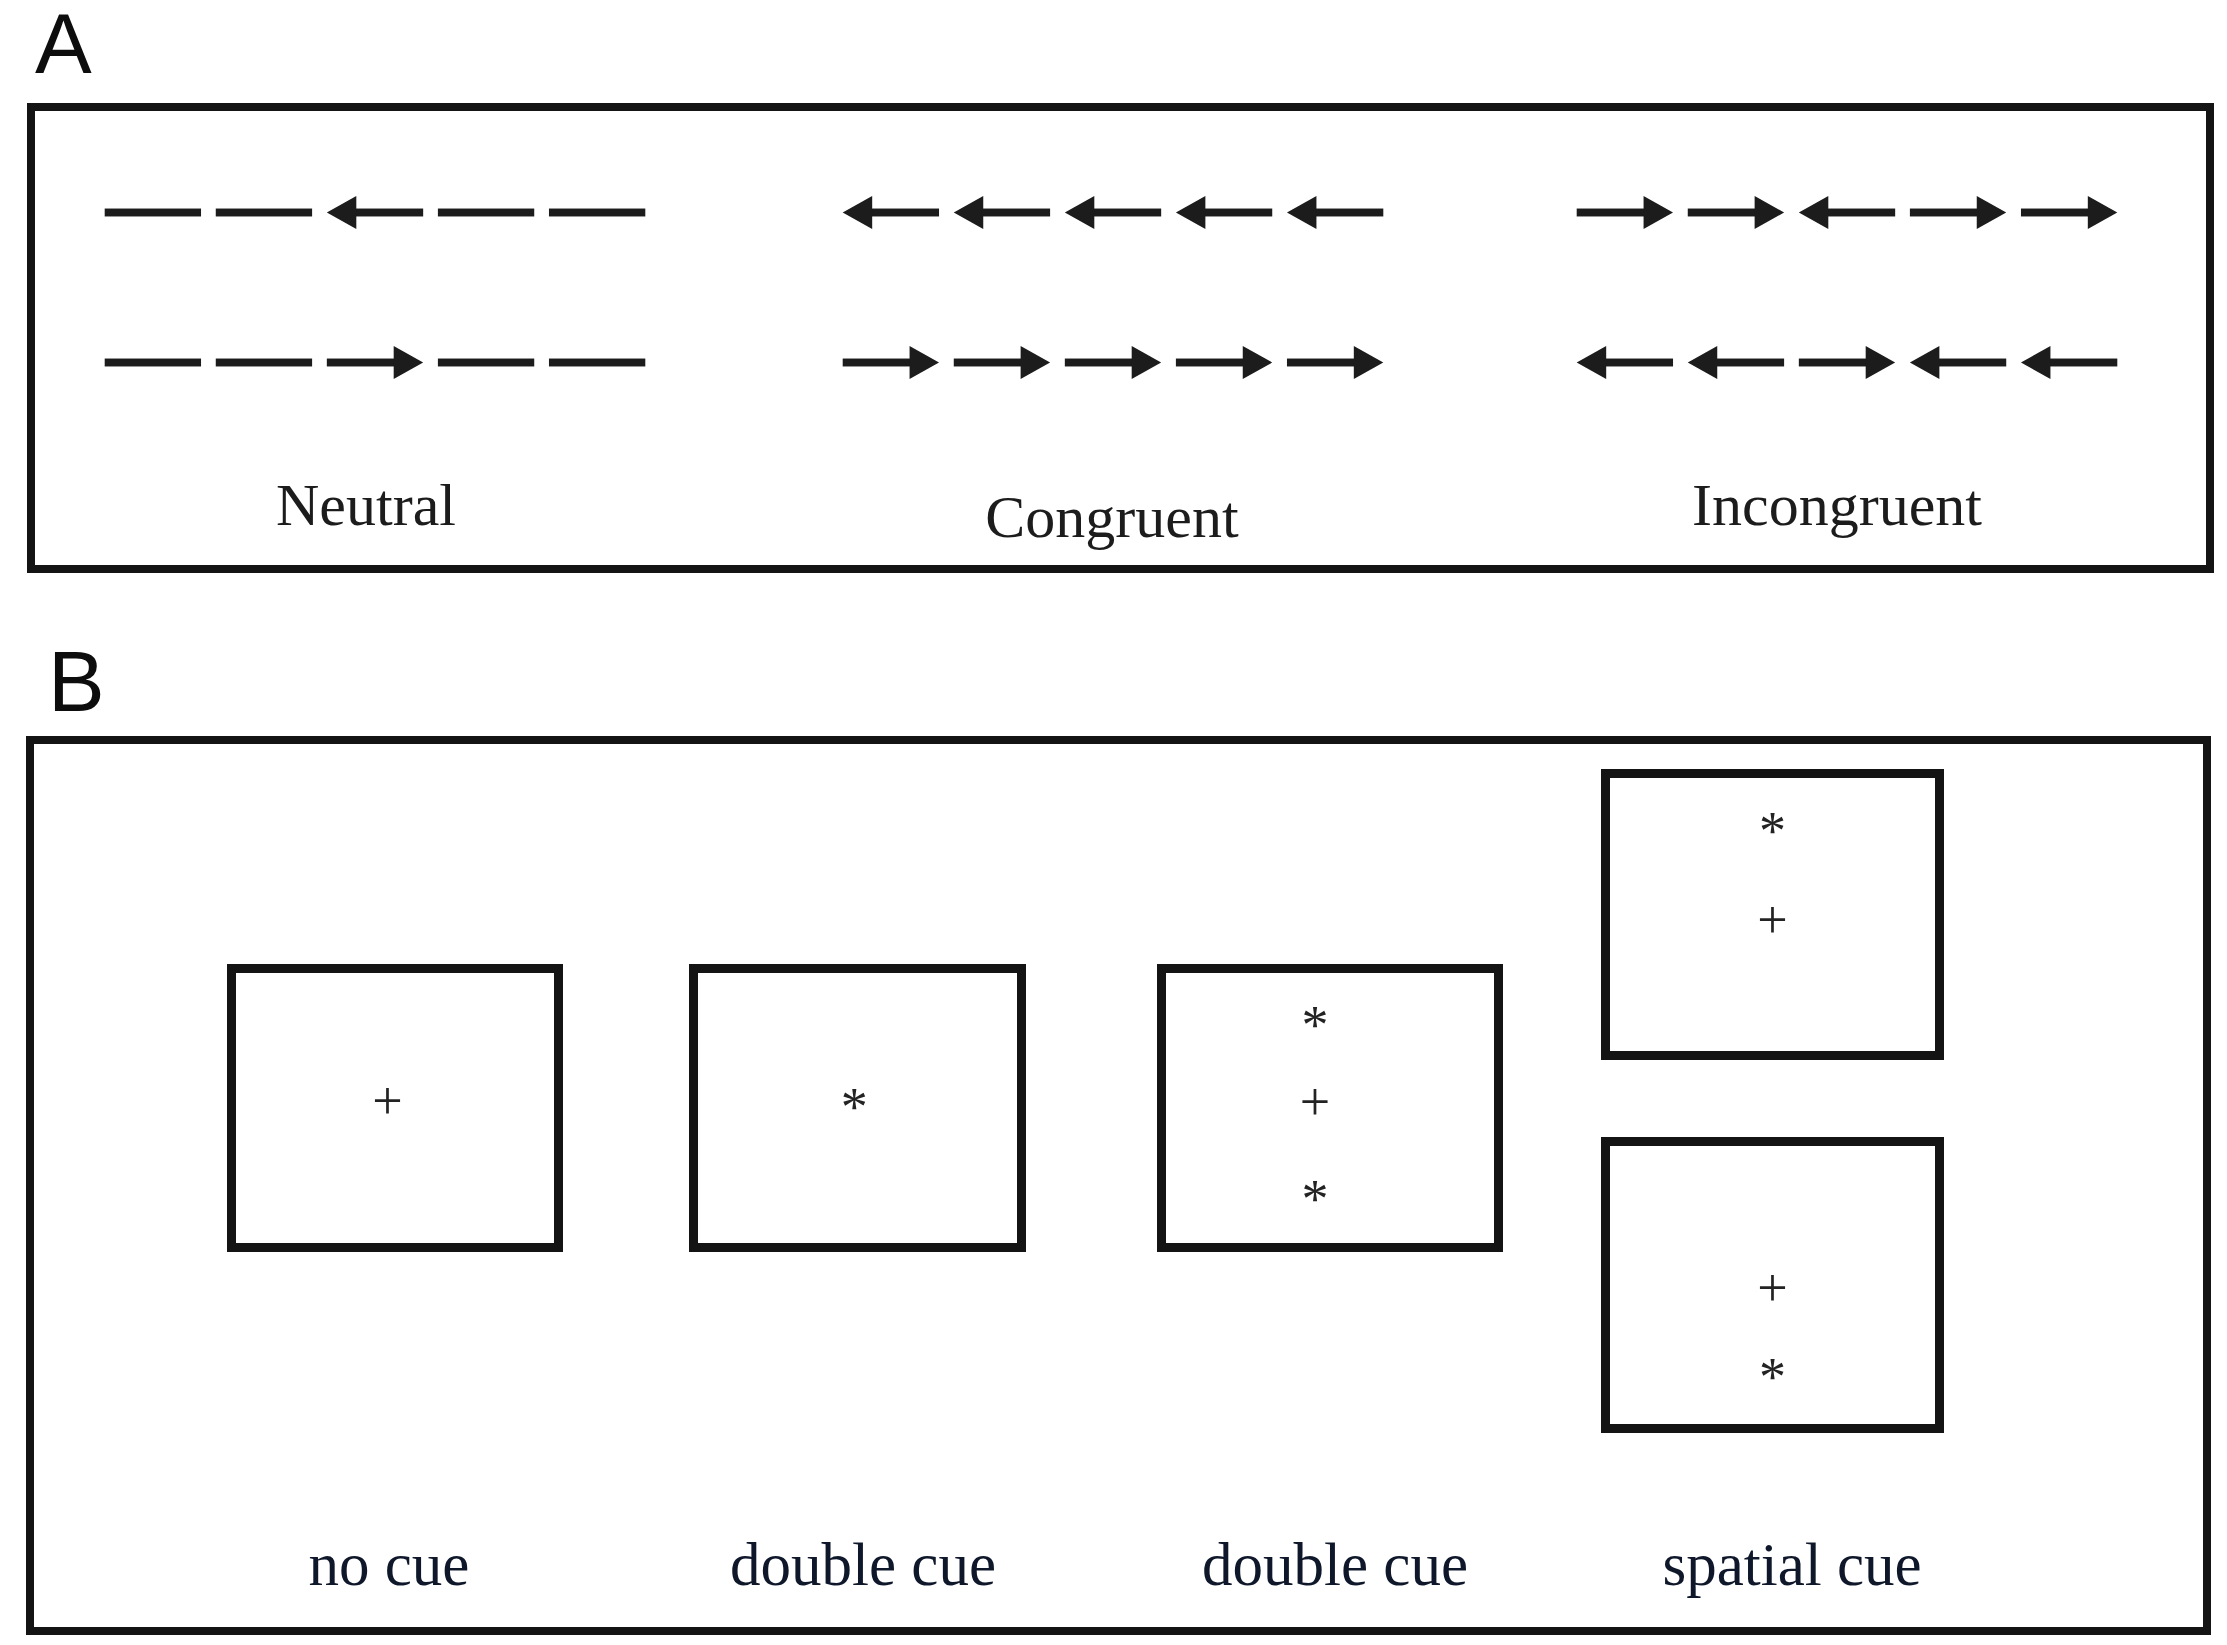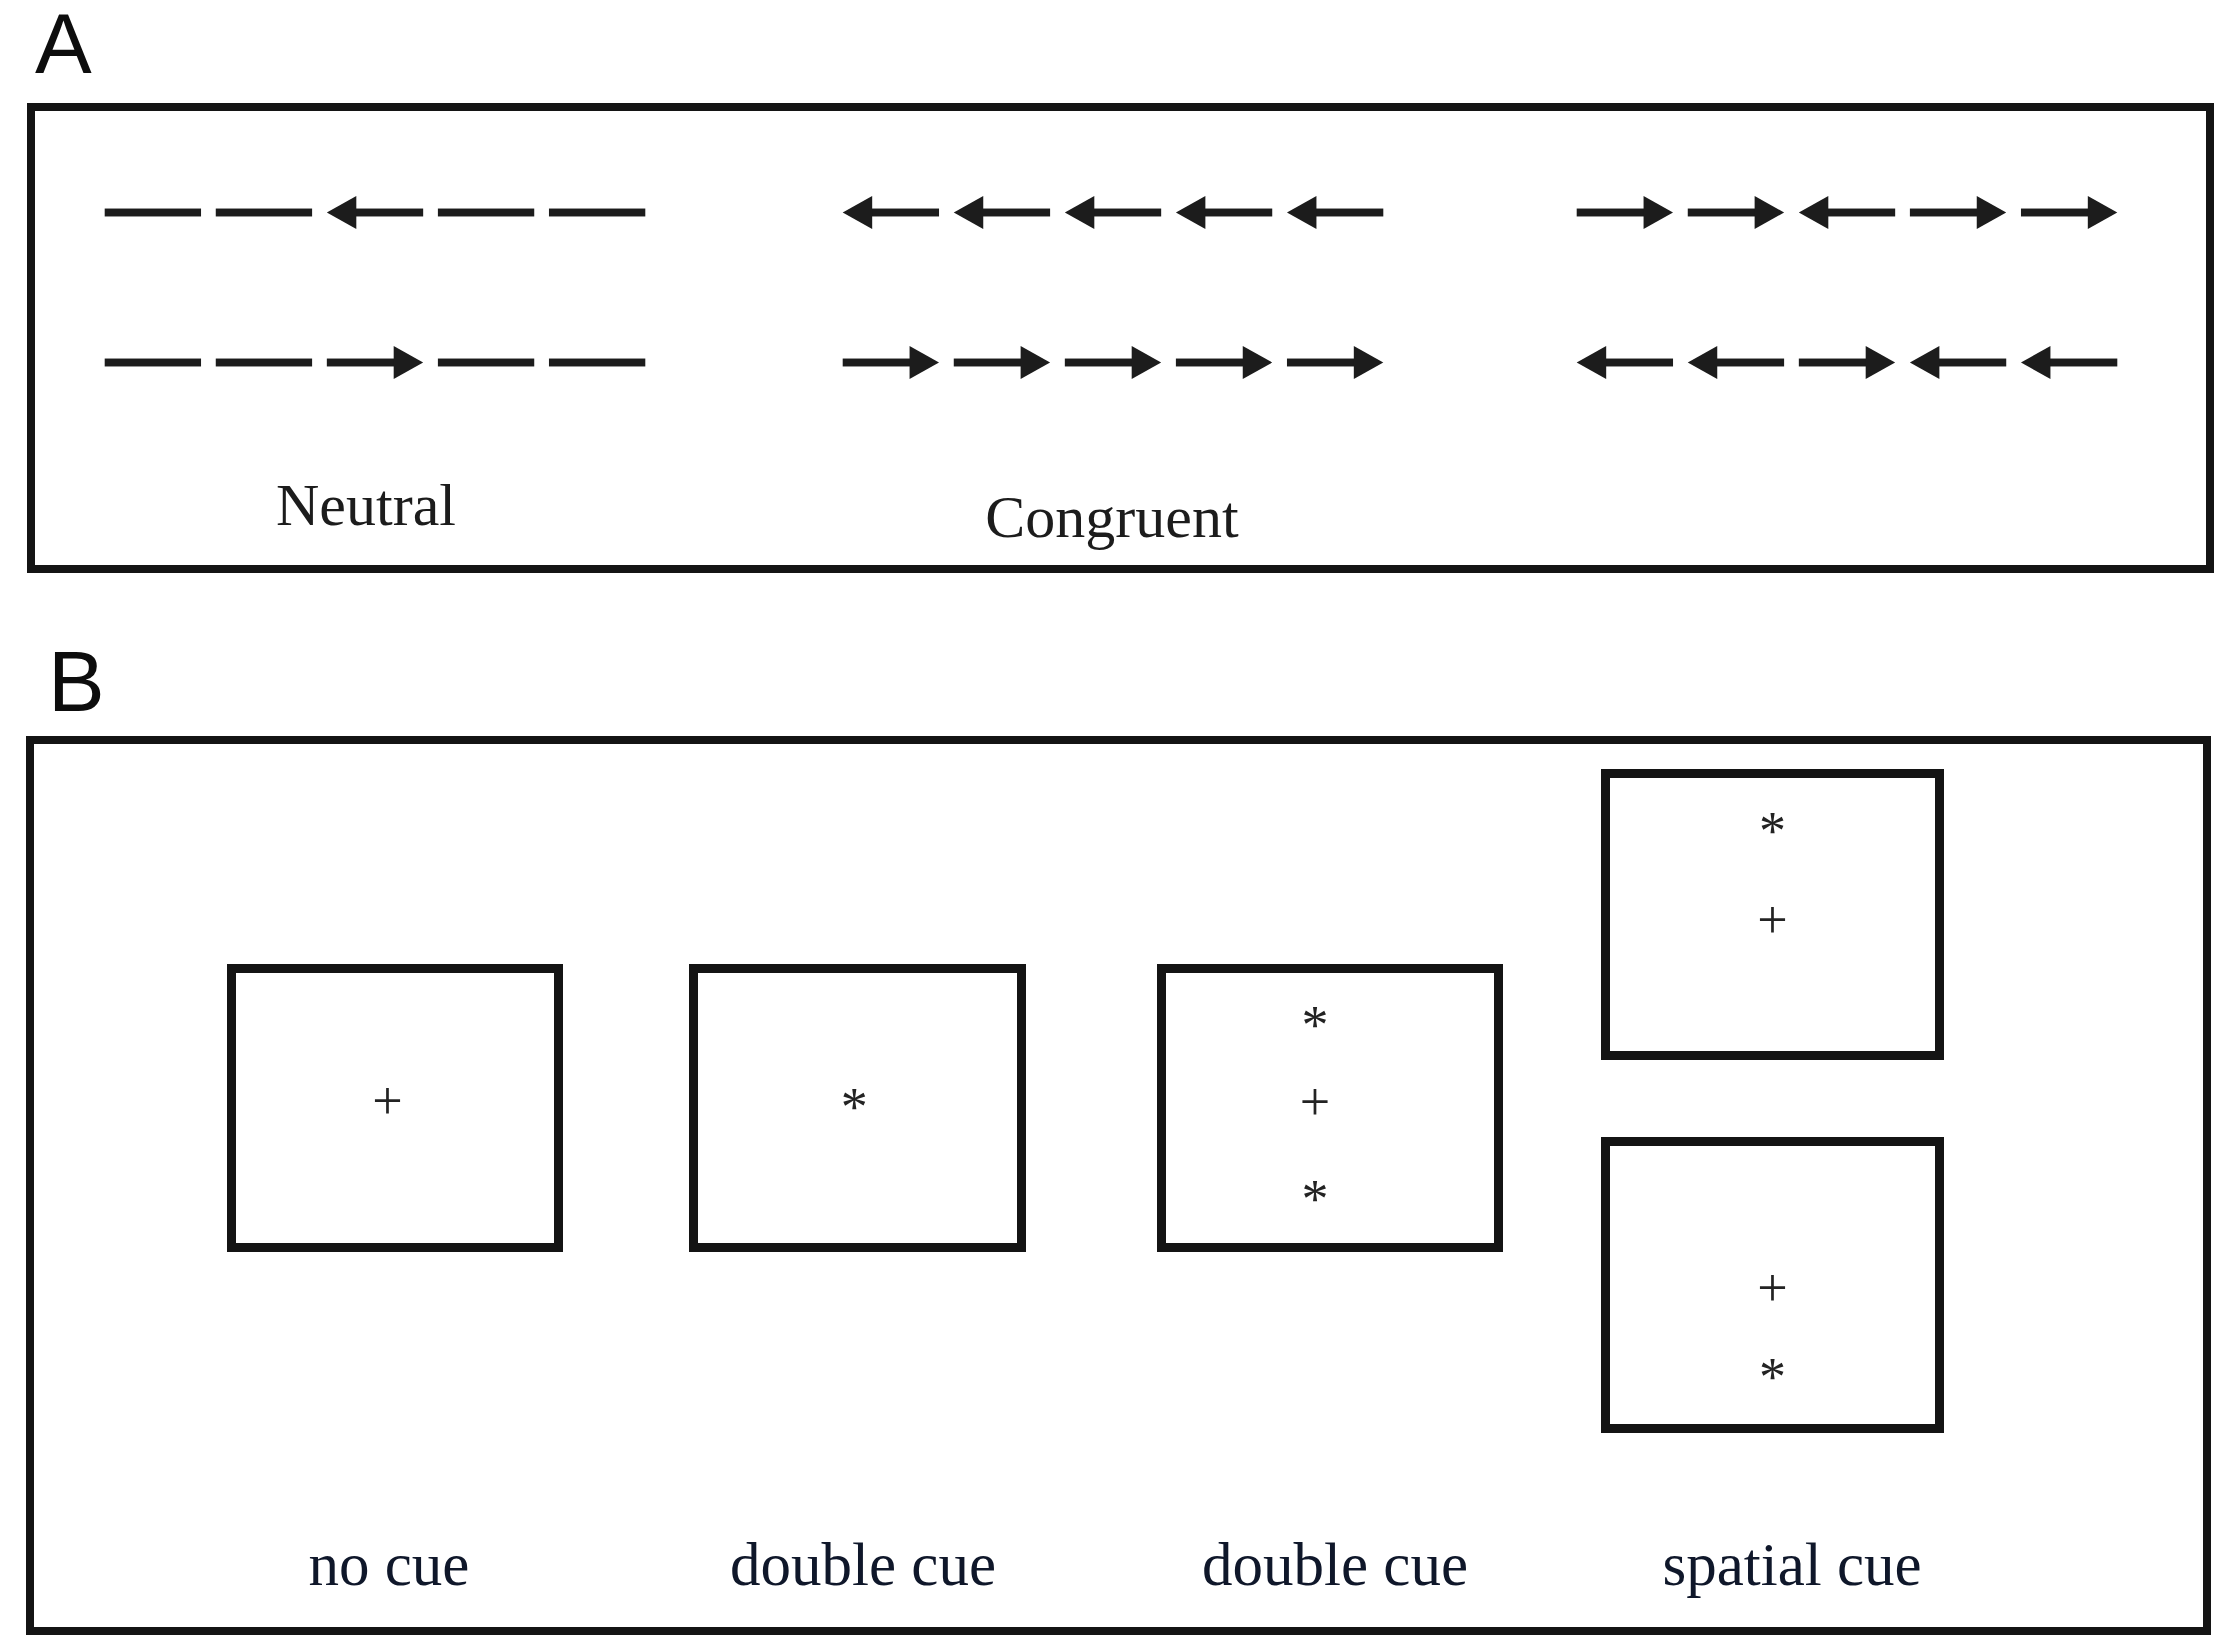--- a/index.html
+++ b/index.html
@@ -132,20 +132,21 @@
       <polygon points="0,45 52,16 52,74" fill="#1c1c1c"></polygon>
       <rect x="242" y="38" width="124" height="14" fill="#1c1c1c"></rect>
       <polygon points="196,45 248,16 248,74" fill="#1c1c1c"></polygon>
       <rect x="392" y="38" width="124" height="14" fill="#1c1c1c"></rect>
       <polygon points="562,45 510,16 510,74" fill="#1c1c1c"></polygon>
       <rect x="634" y="38" width="124" height="14" fill="#1c1c1c"></rect>
       <polygon points="588,45 640,16 640,74" fill="#1c1c1c"></polygon>
       <rect x="830" y="38" width="124" height="14" fill="#1c1c1c"></rect>
       <polygon points="784,45 836,16 836,74" fill="#1c1c1c"></polygon>
     </svg>
+  <span class="cond-label" style="left:1837px;top:505px;">Incongruent</span>
 
   <span class="panel-letter" style="left:48px;top:639px;">B</span>
 
   <div class="frame" style="left:25.6px;top:736px;width:2185px;height:899px;border-width:8.5px;"></div>
 
   <div class="cue-box" style="left:227px;top:964px;width:336px;height:288px;">
       <span class="sym sym-plus" style="left: 47.6%; top: 48.8%;">+</span>
     </div>
 
   <div class="cue-box" style="left:689px;top:964px;width:337px;height:288px;">

